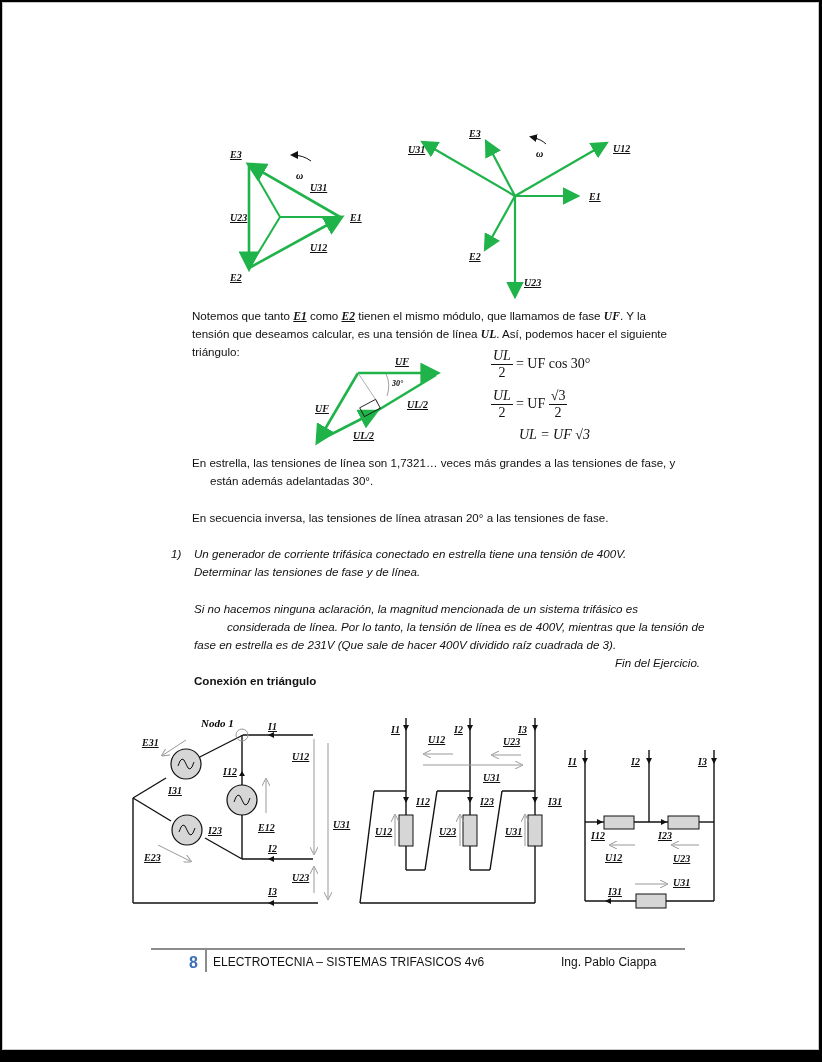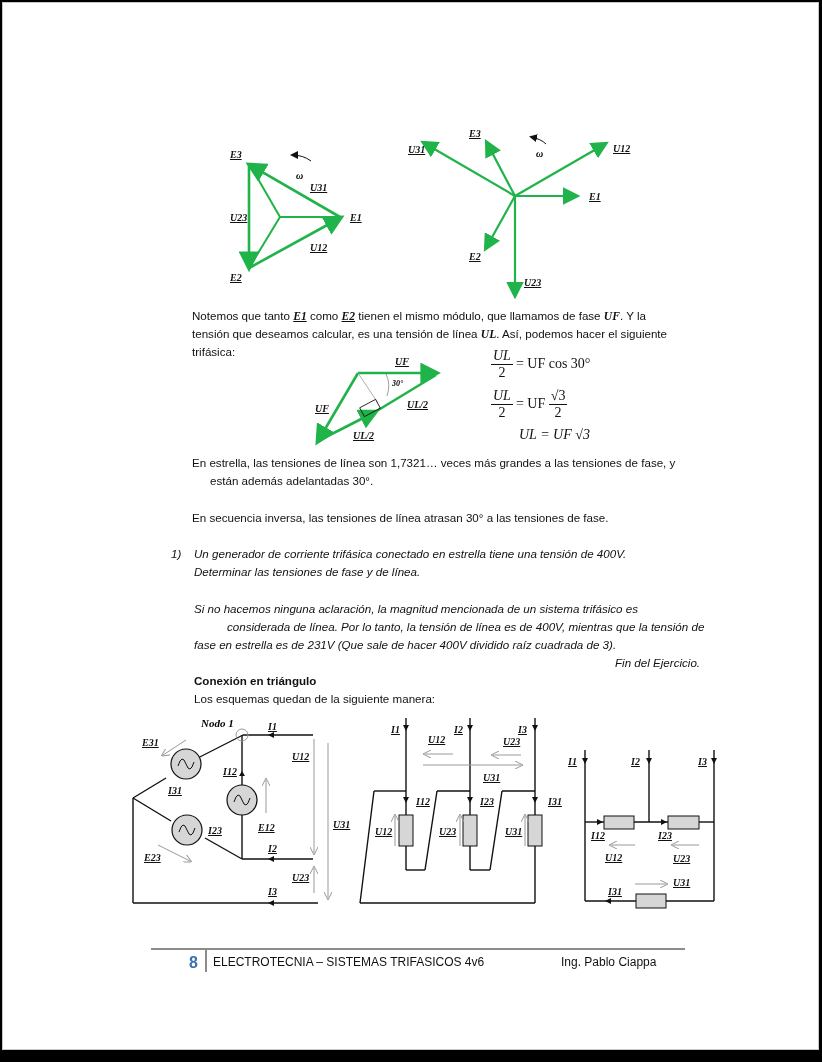--- a/index.html
+++ b/index.html
@@ -73,21 +73,21 @@
     <text class="lbl" x="78" y="137">E2</text>
     <text class="lbl" x="133" y="163">U23</text>
   </svg>
 
   <div class="txt" style="left:189px;top:304px;">
     <span>Notemos que tanto </span><span class="it bold" style="font-family:'Liberation Serif',serif;text-decoration:underline;">E1</span><span> como </span><span class="it bold" style="font-family:'Liberation Serif',serif;text-decoration:underline;">E2</span><span> tienen el mismo módulo, que llamamos de fase </span><span class="it bold" style="font-family:'Liberation Serif',serif;">UF</span><span>. Y la</span>
   </div>
   <div class="txt" style="left:189px;top:322px;">
     <span>tensión que deseamos calcular, es una tensión de línea </span><span class="it bold" style="font-family:'Liberation Serif',serif;">UL</span><span>. Así, podemos hacer el siguiente</span>
   </div>
-  <div class="txt" style="left:189px;top:340px;">trifásica:</div>
+  <div class="txt" style="left:189px;top:340px;">triángulo:</div>
 
   <svg style="position:absolute;left:300px;top:345px;" width="150" height="100">
     <g stroke="#1fb34a" stroke-width="2.6" fill="none">
       <line x1="55" y1="25" x2="133" y2="25" marker-end="url(#ag)"></line>
       <line x1="55" y1="25" x2="15" y2="93" marker-end="url(#ag)"></line>
       <line x1="15" y1="93" x2="72" y2="64" marker-end="url(#ag)"></line>
       <line x1="72" y1="64" x2="133" y2="27"></line>
     </g>
     <line x1="55" y1="25" x2="75" y2="55" stroke="#999" stroke-width="0.8"></line>
     <rect x="58" y="55" width="18" height="10" fill="none" stroke="#111" stroke-width="0.8" transform="rotate(-28 67 60)"></rect>
@@ -103,32 +103,31 @@
     <span class="frac"><span class="n">UL</span><span class="d">2</span></span><span>= UF cos 30°</span>
   </div>
   <div class="eq" style="left:488px;top:385px;">
     <span class="frac"><span class="n">UL</span><span class="d">2</span></span><span>= UF</span>
     <span class="frac"><span class="n" style="font-style:normal">√3</span><span class="d">2</span></span>
   </div>
   <div class="eq" style="left:488px;top:424px;font-style:italic;margin-left:28px;">UL = UF √3</div>
 
   <div class="txt" style="left:189px;top:451px;">En estrella, las tensiones de línea son 1,7321… veces más grandes a las tensiones de fase, y</div>
   <div class="txt" style="left:207px;top:469px;">están además adelantadas 30°.</div>
-  <div class="txt" style="left:189px;top:506px;">En secuencia inversa, las tensiones de línea atrasan 30° a las tensiones de fase.</div>
+  <div class="txt" style="left:189px;top:506px;">En secuencia inversa, las tensiones de línea atrasan 20° a las tensiones de fase.</div>
 
   <div class="txt it" style="left:168px;top:542px;">1)</div>
   <div class="txt it" style="left:191px;top:542px;">Un generador de corriente trifásica conectado en estrella tiene una tensión de 400V.</div>
   <div class="txt it" style="left:191px;top:597px;">Si no hacemos ninguna aclaración, la magnitud mencionada de un sistema trifásico es</div>
   <div class="txt it" style="left:191px;top:560px;">Determinar las tensiones de fase y de línea.</div>
   <div class="txt it" style="left:191px;top:615px;margin-left:33px;">considerada de línea. Por lo tanto, la tensión de línea es de 400V, mientras que la tensión de</div>
   <div class="txt it" style="left:191px;top:633px;">fase en estrella es de 231V (Que sale de hacer 400V dividido raíz cuadrada de 3).</div>
   <div class="txt it" style="left:596px;top:651px;margin-left:16px;">Fin del Ejercicio.</div>
 
   <div class="txt bold" style="left:191px;top:669px;">Conexión en triángulo</div>
-  <div class="txt" style="left:191px;top:687px;">Los esquemas quedan de la siguiente manera:</div>
 
   <svg style="position:absolute;left:125px;top:710px;" width="230" height="200">
     <g stroke="#111" stroke-width="1.4" fill="none">
       <line x1="115" y1="22" x2="60" y2="50"></line>
       <line x1="115" y1="22" x2="185" y2="22"></line>
       <line x1="114" y1="22" x2="114" y2="146"></line>
       <line x1="114" y1="146" x2="185" y2="146"></line>
       <line x1="38" y1="65" x2="5" y2="85"></line>
       <line x1="5" y1="85" x2="43" y2="108"></line>
       <line x1="77" y1="125" x2="114" y2="146"></line>

